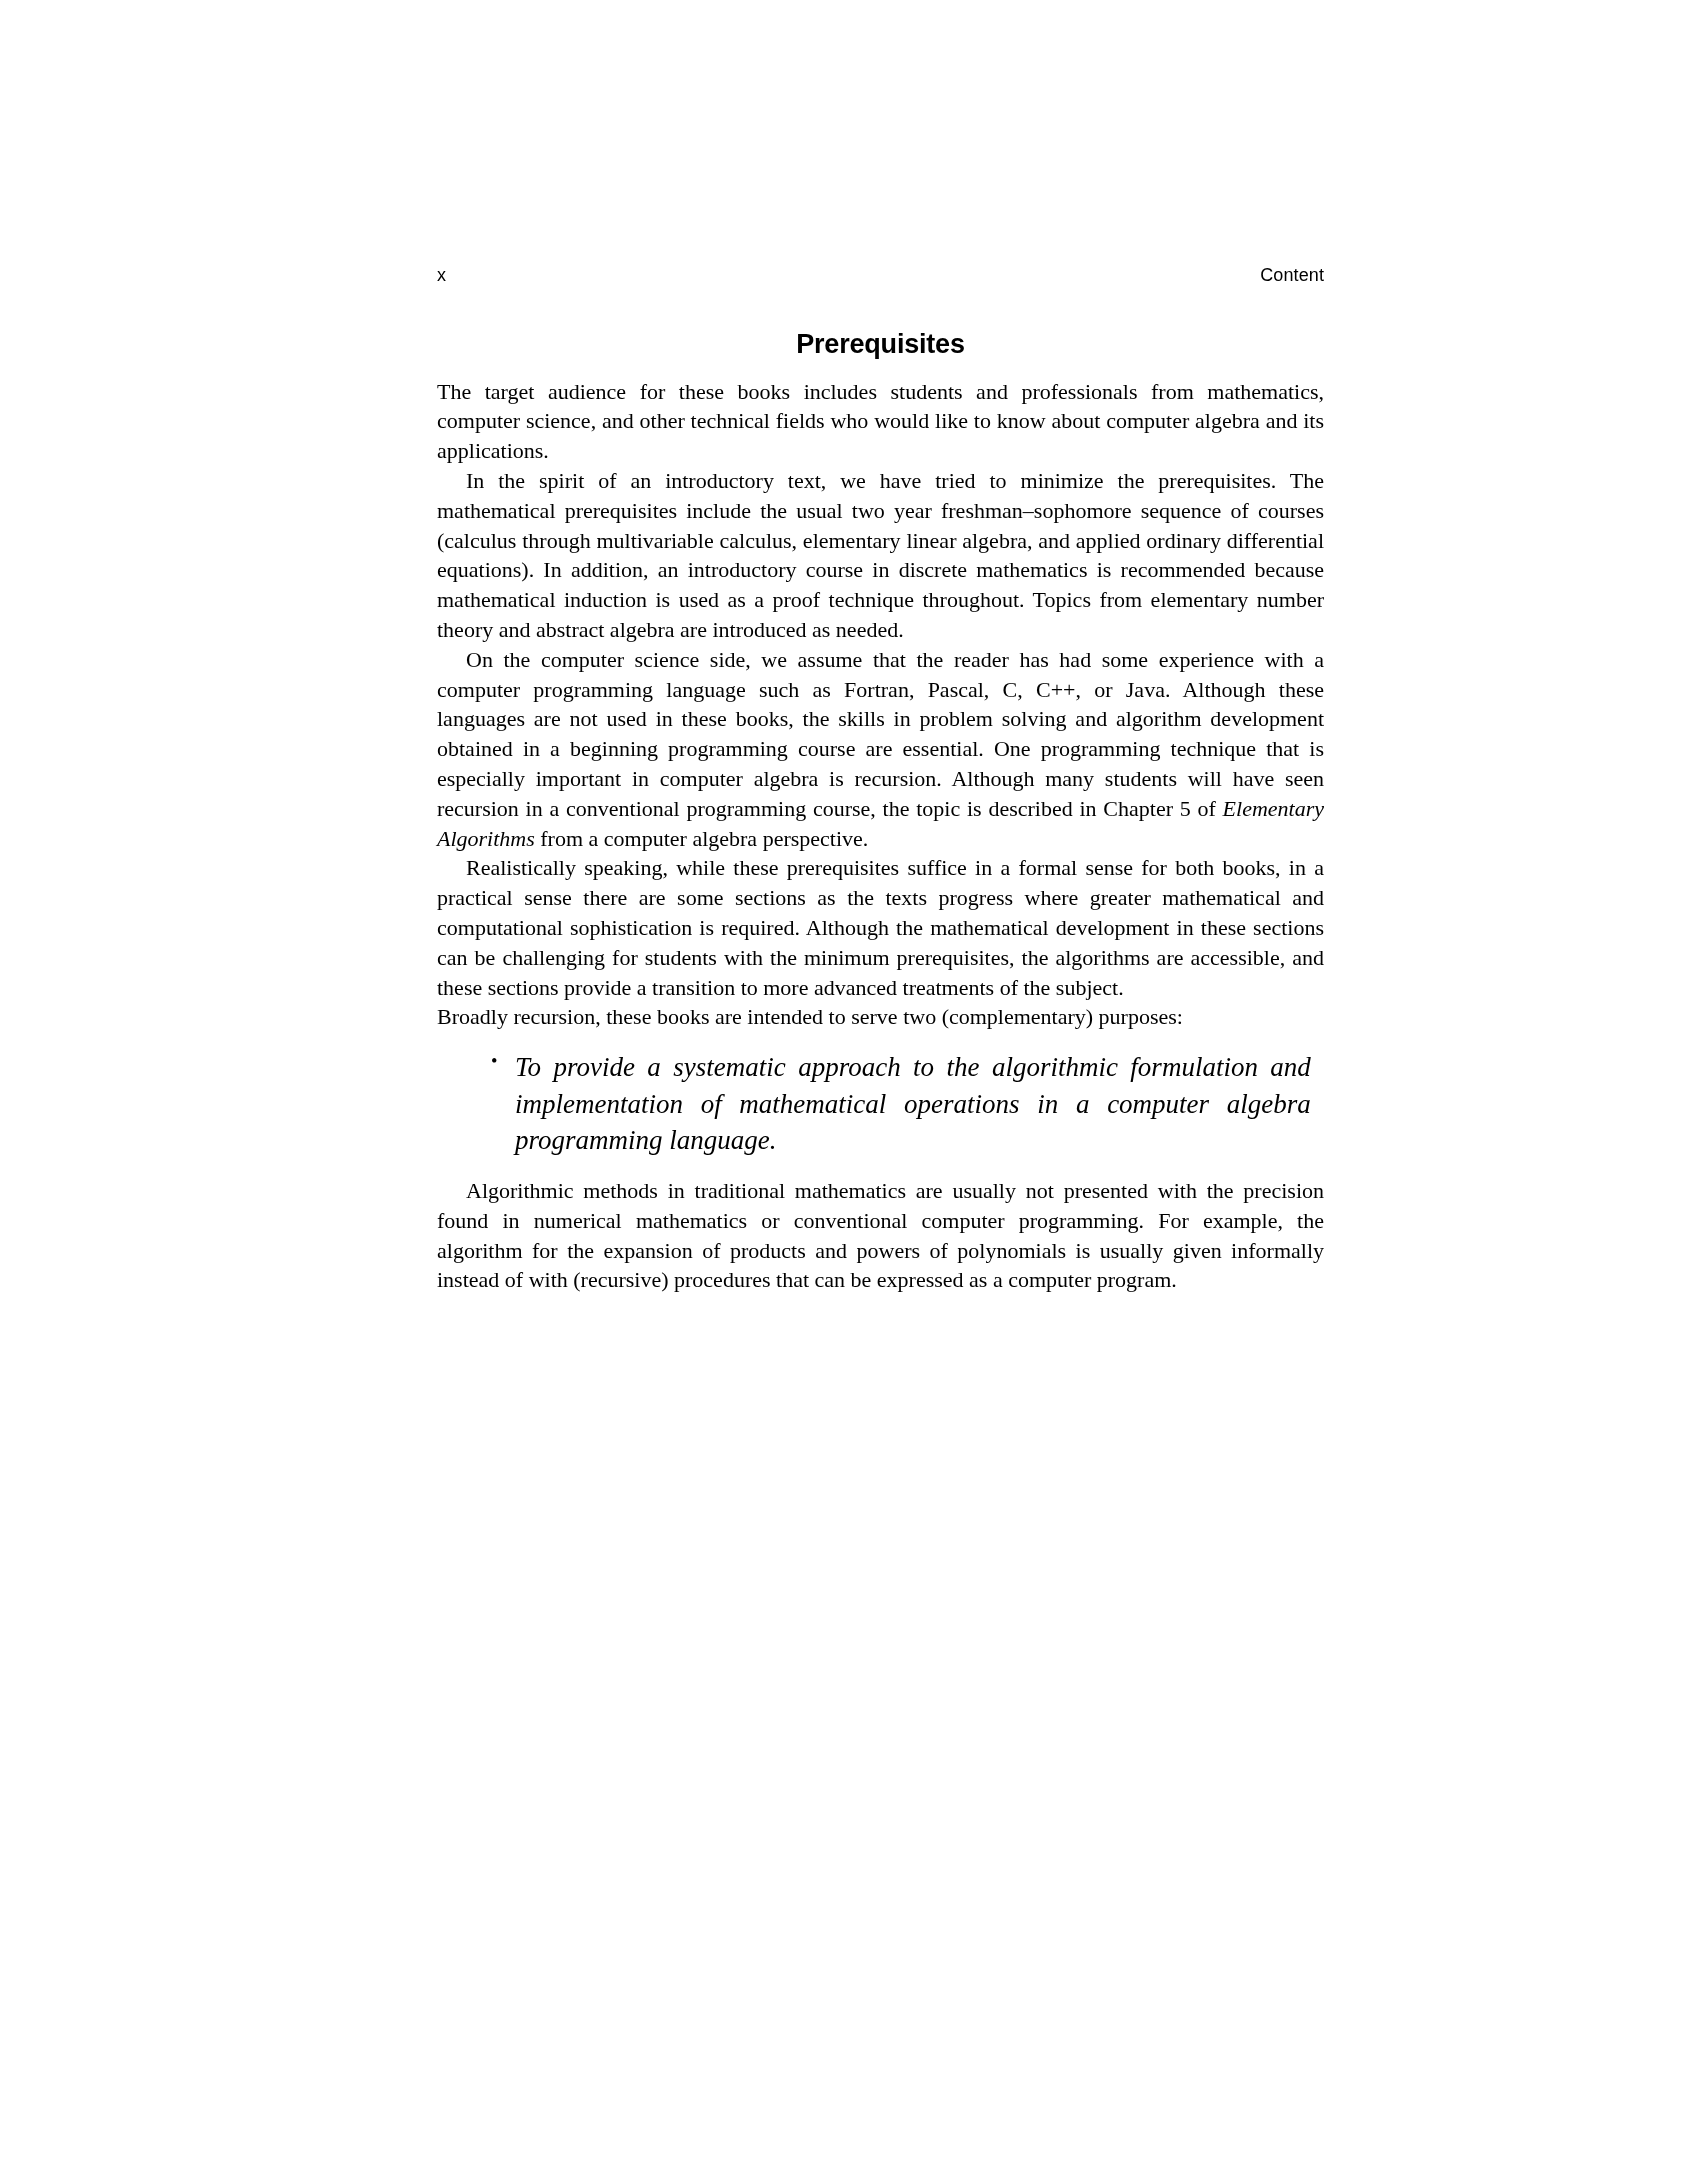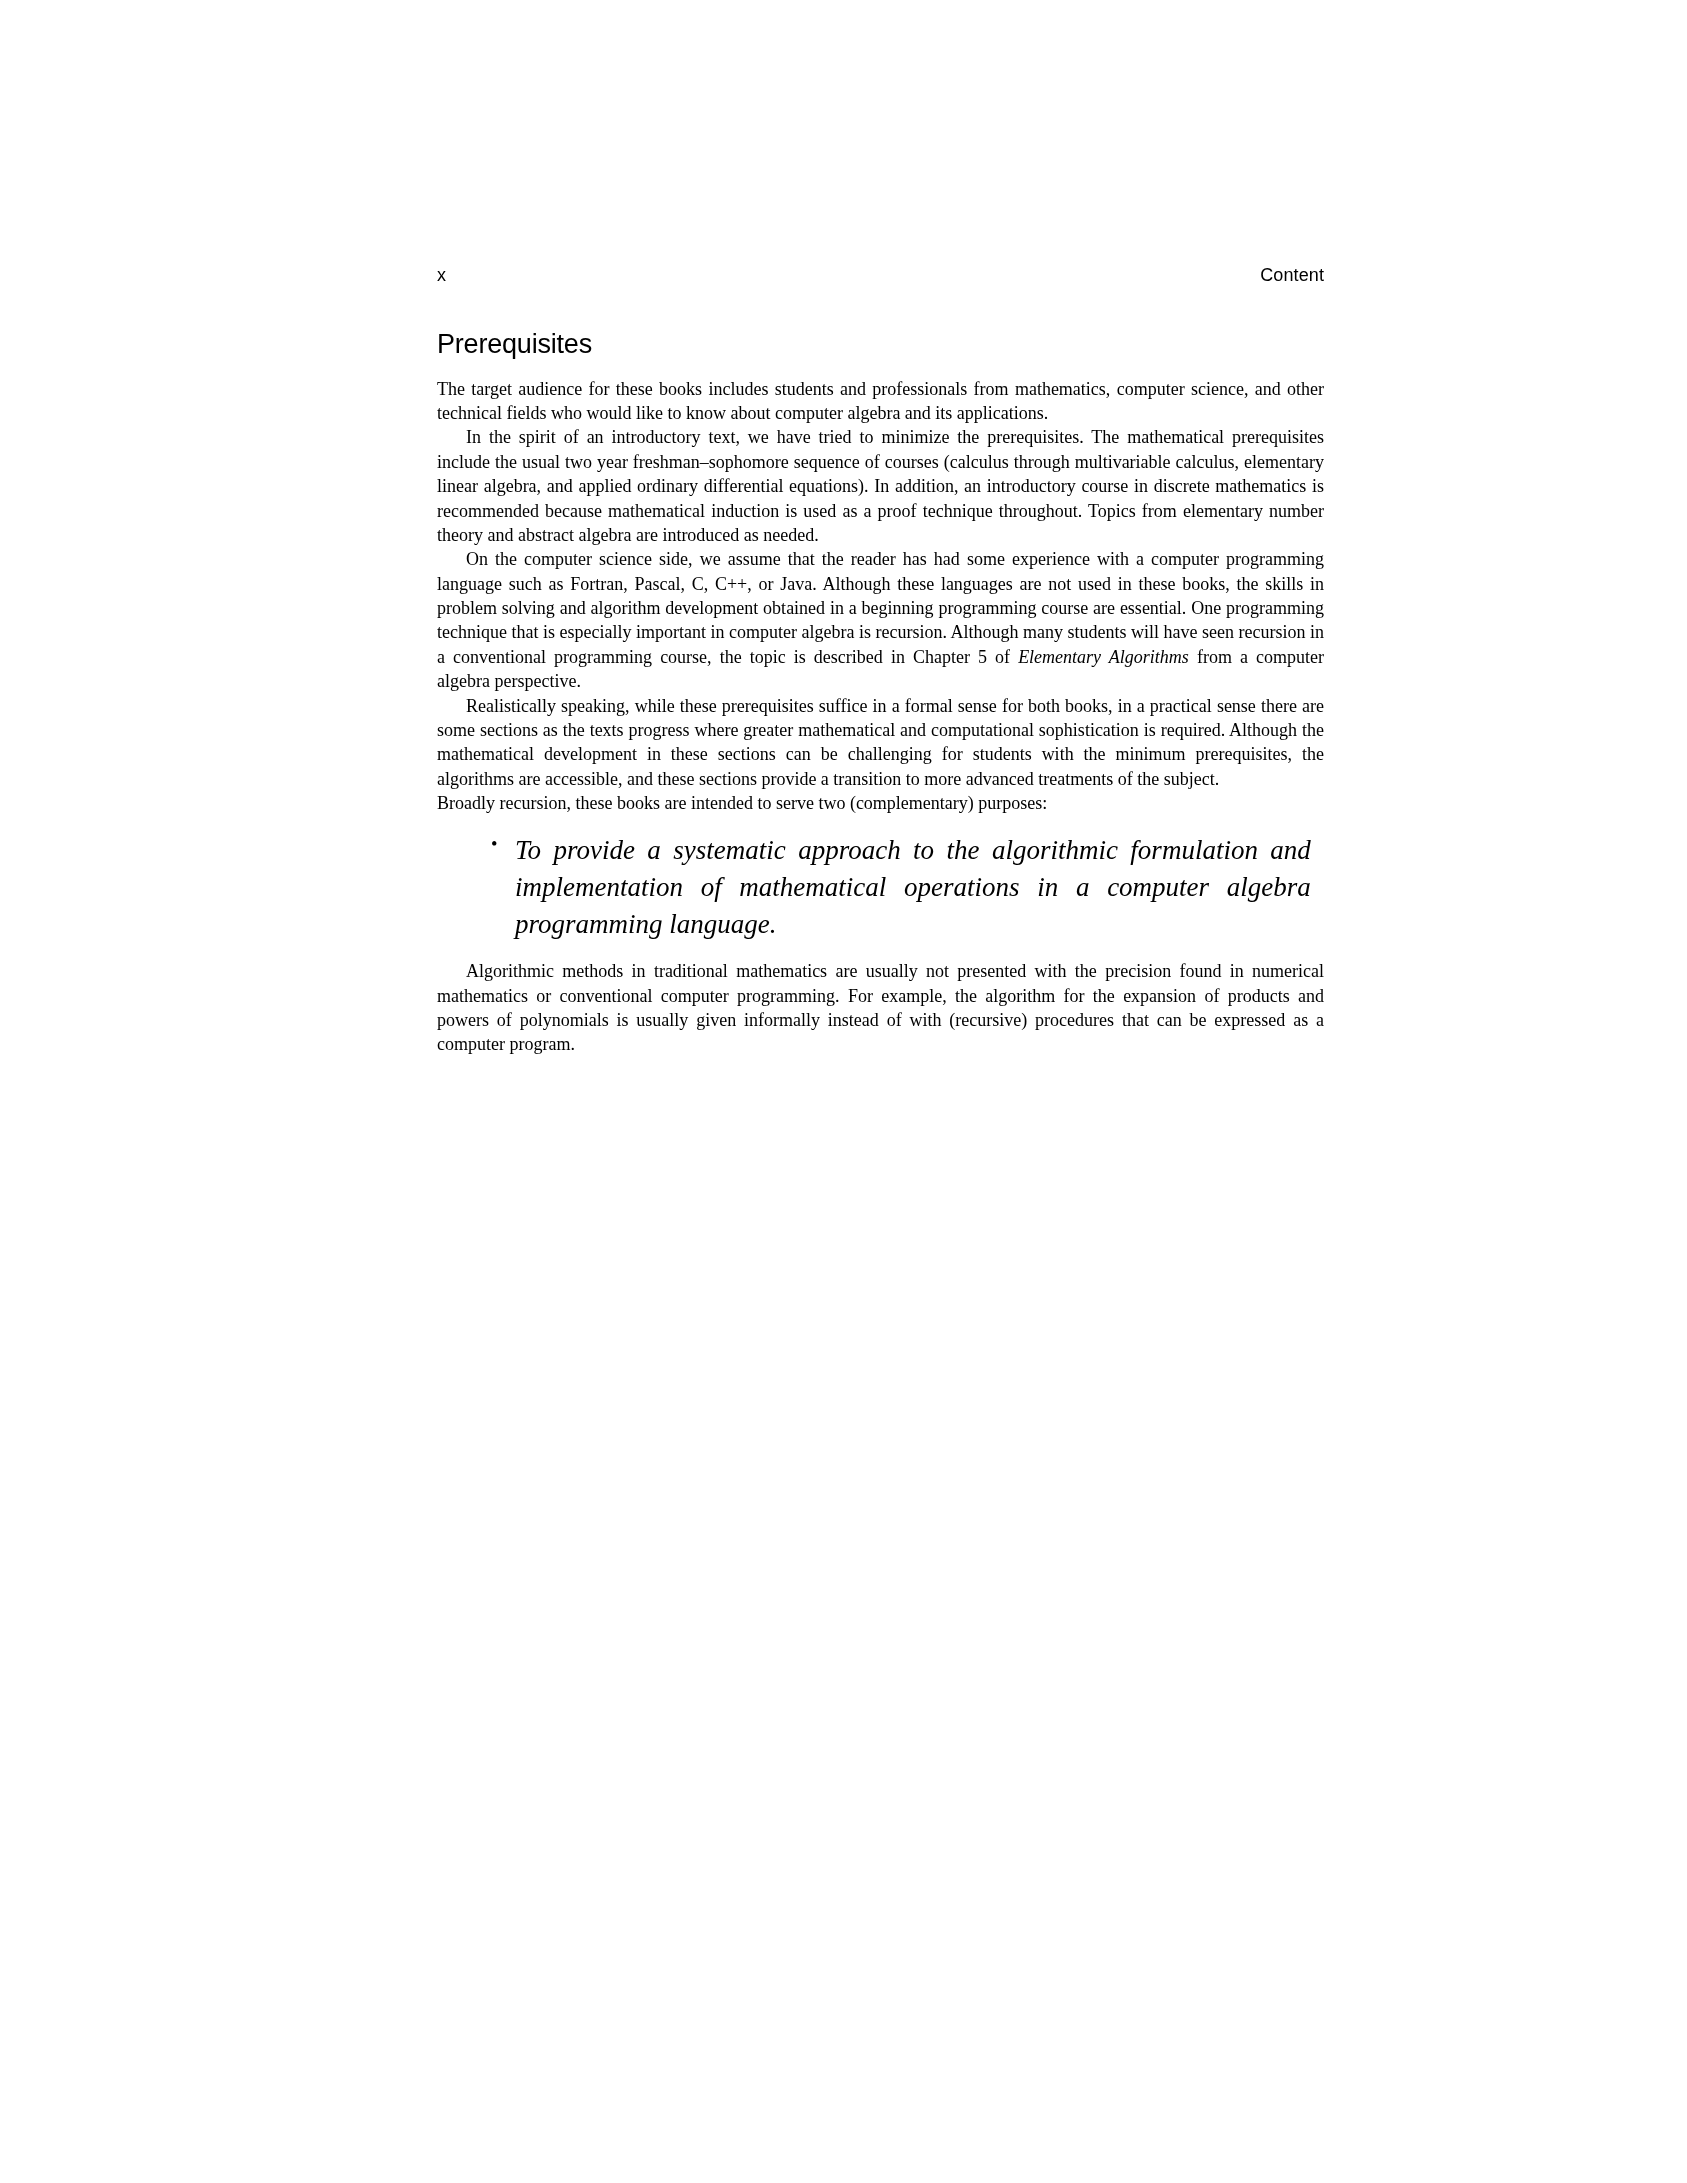--- a/index.html
+++ b/index.html
@@ -30,32 +30,33 @@
     font-size: 18px;
     letter-spacing: 0.1px;
     margin-bottom: 44px;
   }
   .running-head .folio {
     font-family: "Liberation Sans", sans-serif;
     font-size: 18px;
   }
   h2.section-heading {
     font-family: "Liberation Sans", sans-serif;
-    font-weight: normal;
+    font-weight: bold;
     font-size: 27px;
     letter-spacing: -0.2px;
     margin: 0 0 17px 0;
     line-height: 1.1;
+    text-align: center;
   }
   h2.section-heading.second {
     margin-top: 41px;
   }
   p.body {
     font-family: "Liberation Serif", serif;
-    font-size: 18px;
+    font-size: 22px;
     line-height: 1.355;
     text-align: justify;
     margin: 0;
     text-indent: 0;
     hyphens: none;
   }
   p.body.indent {
     text-indent: 29px;
   }
   ul.bullets {

